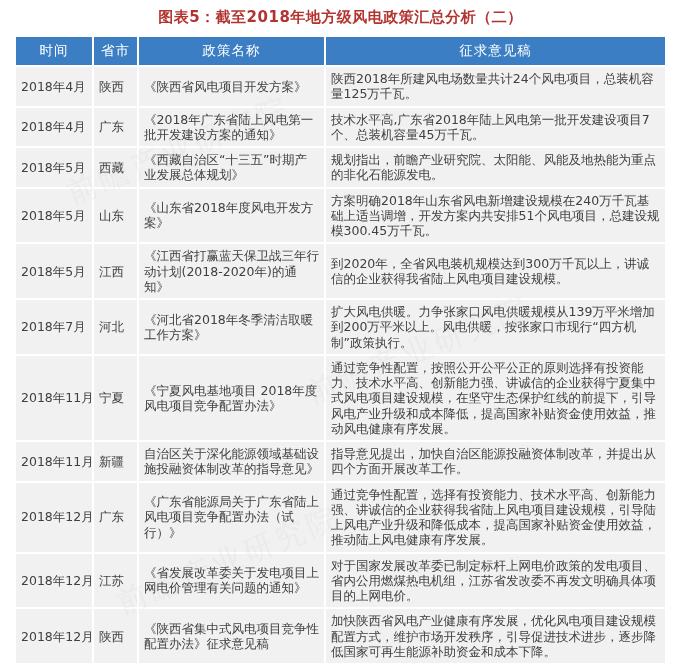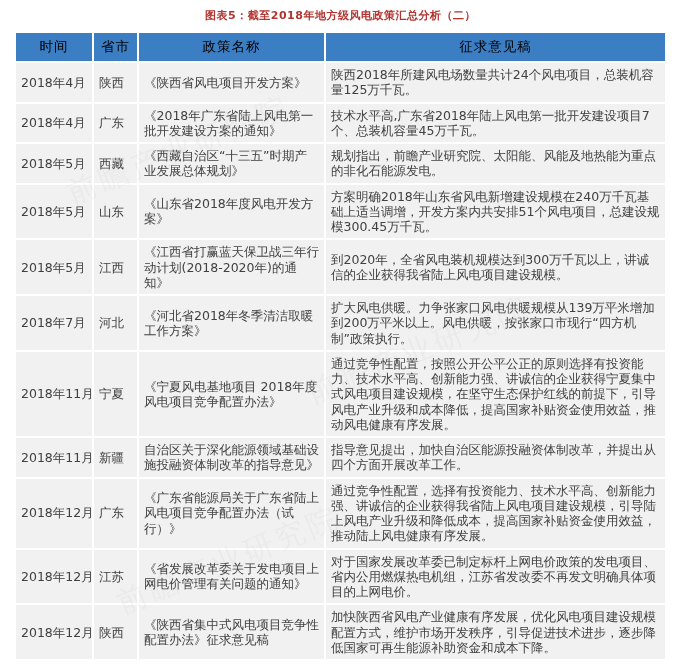--- a/index.html
+++ b/index.html
@@ -9,34 +9,34 @@
     font-family: "DejaVu Sans", "Liberation Sans", sans-serif;
     position: relative;
     overflow: hidden;
     box-sizing: border-box;
   }
   .page { position: relative; width: 681px; min-height: 664px; box-sizing: border-box; padding: 0 14px; }
   .title {
     text-align: center;
     padding-top: 8px;
     margin-bottom: 8px;
-    font-size: 11px;
+    font-size: 15px;
     font-weight: 600;
     color: #b23430;
     letter-spacing: 0.5px;
   }
   table.policy {
     width: 100%;
     border-collapse: separate;
     border-spacing: 2px;
     table-layout: fixed;
   }
   table.policy th {
     background: #3b7ec4;
-    color: #000000;
+    color: #ffffff;
     font-weight: 400;
     font-size: 13.5px;
     padding: 5px 2px;
     text-align: center;
     letter-spacing: 1px;
   }
   table.policy td {
     background: #f1f1f1;
     color: #404040;
     font-size: 12.5px;

